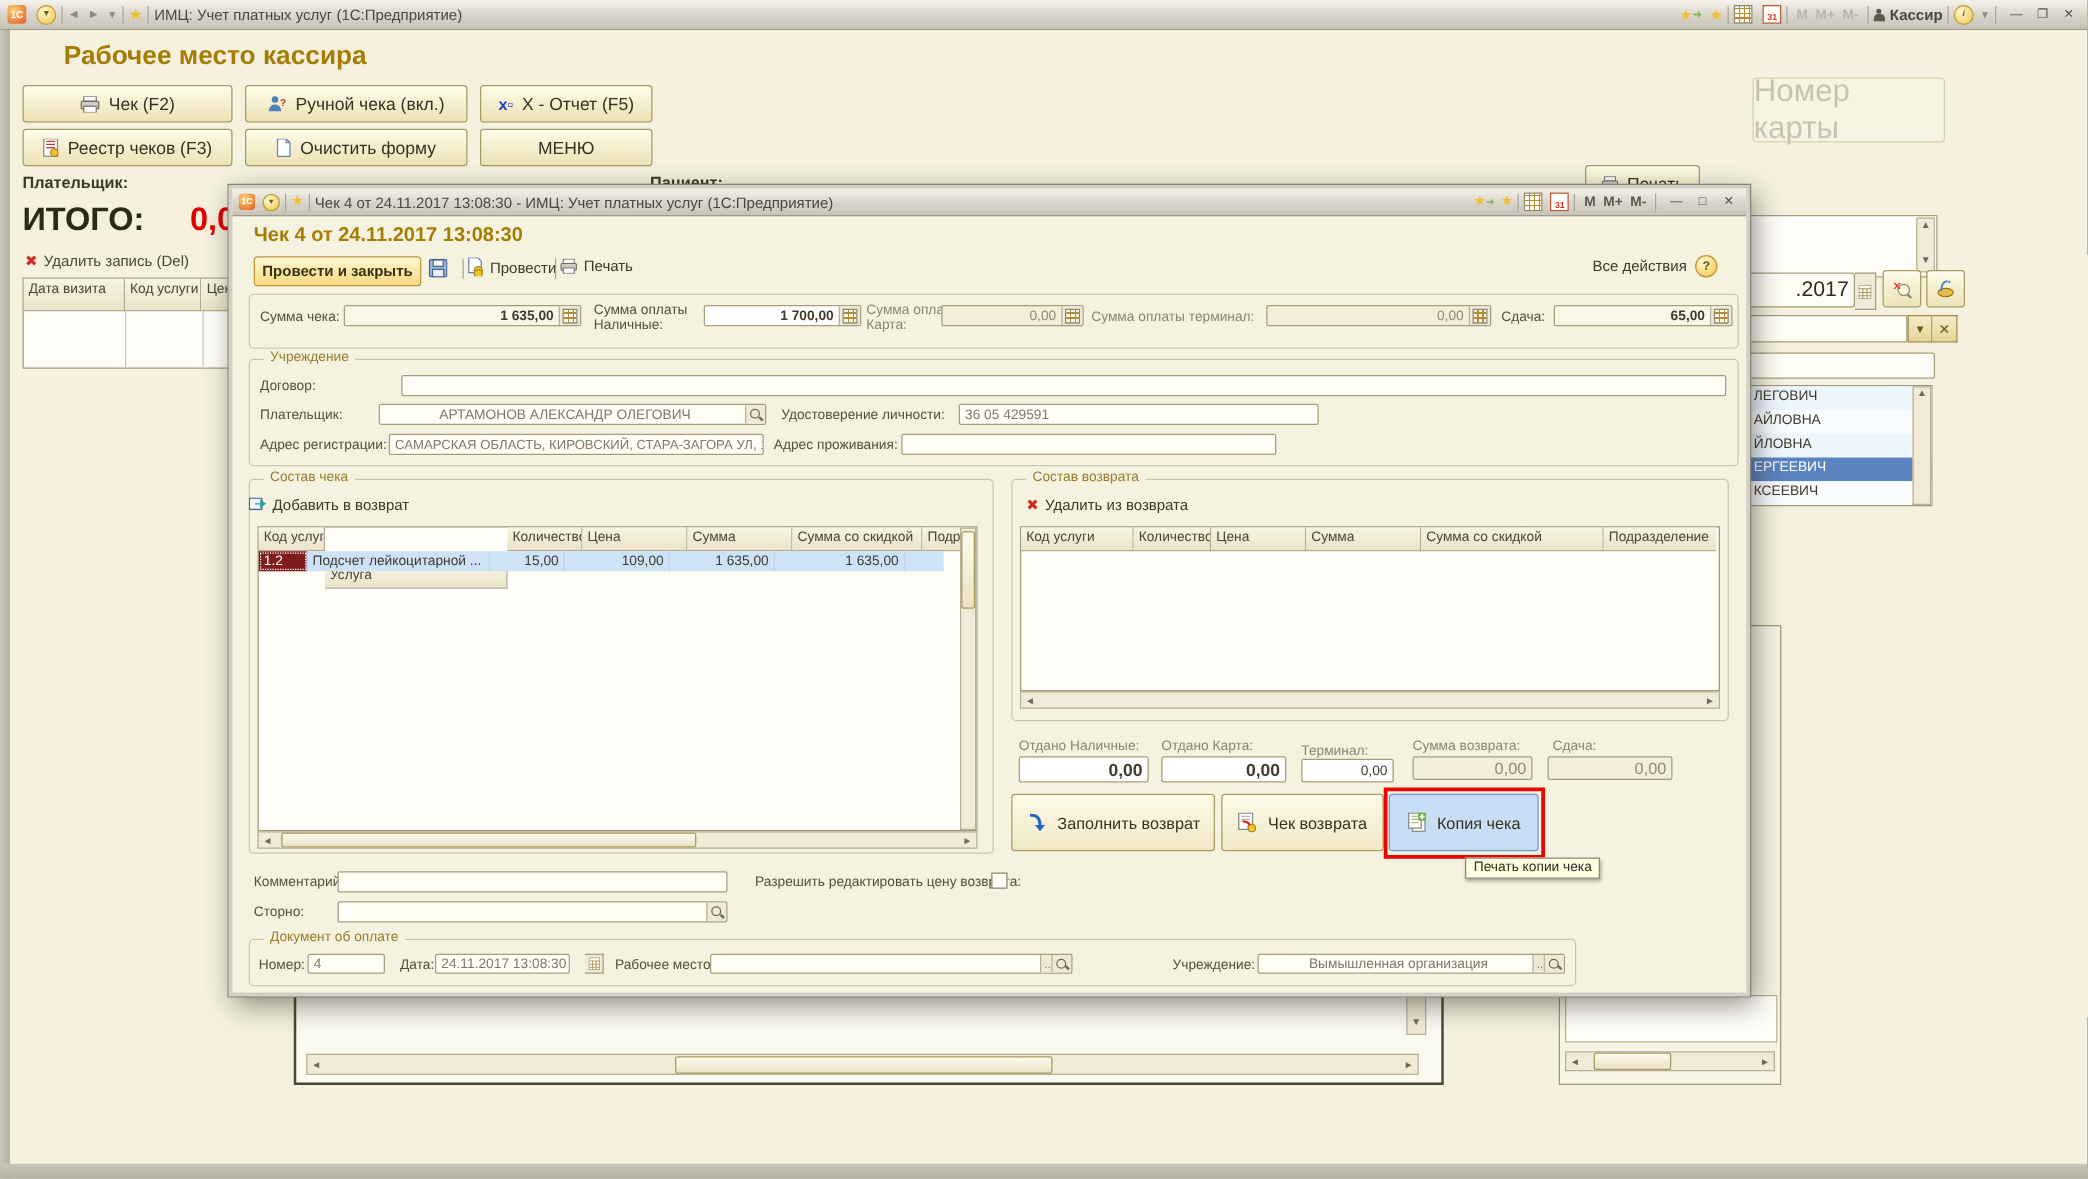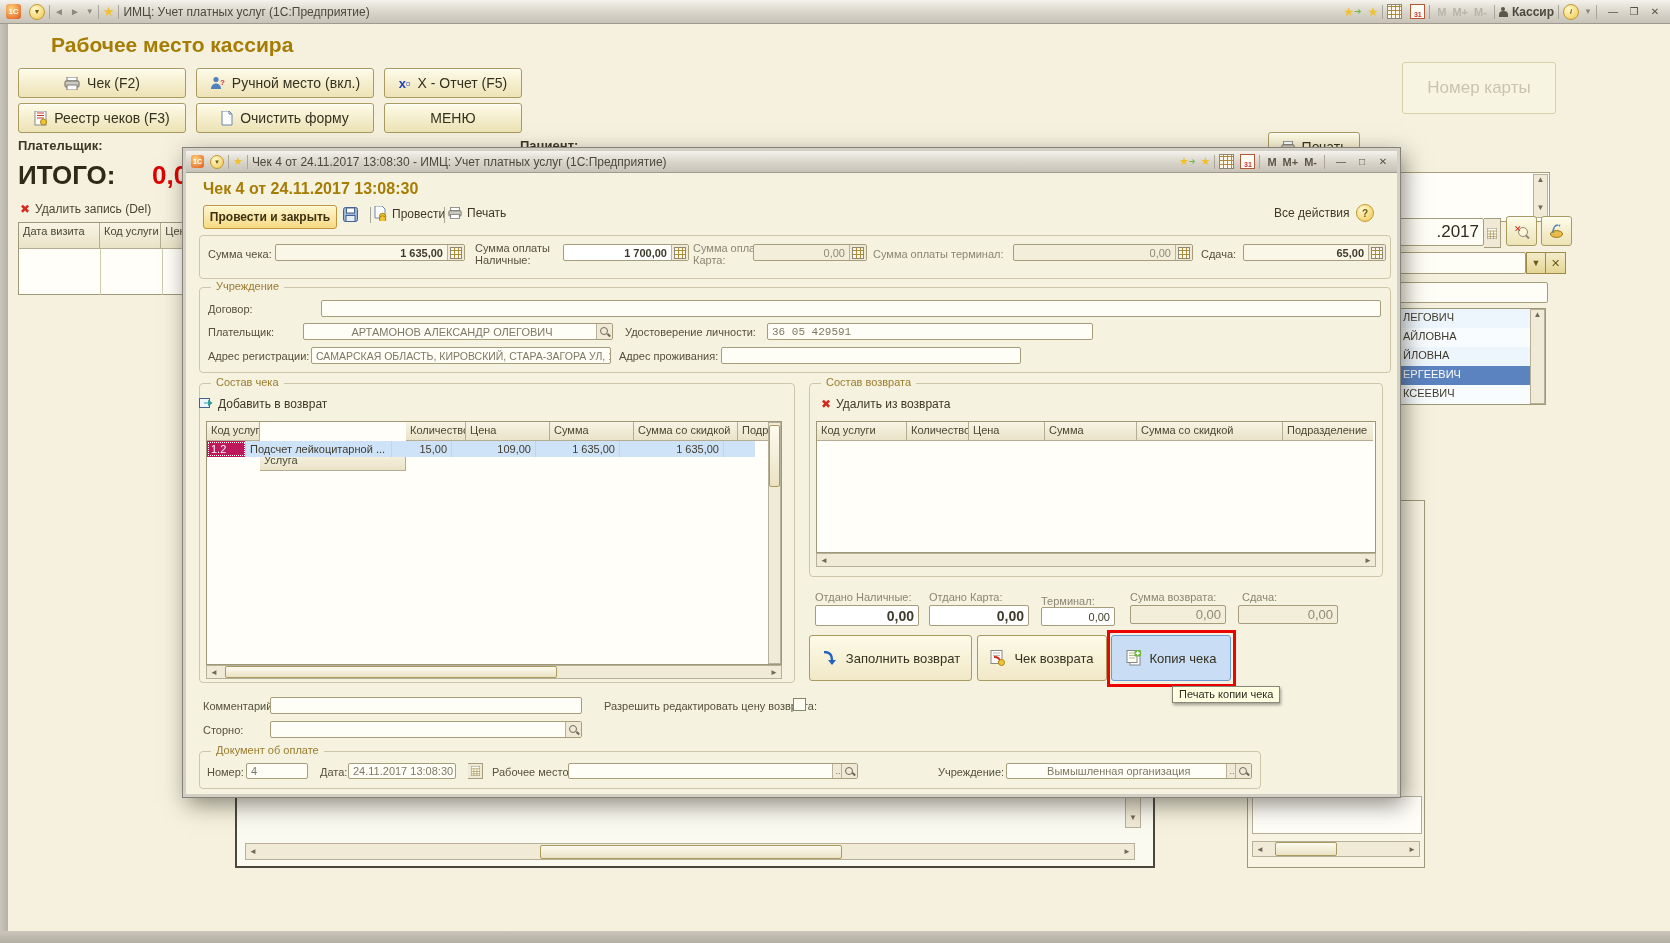--- a/index.html
+++ b/index.html
@@ -134,21 +134,21 @@
     <span>Чек (F2)</span>
   </div>
   <div class="btn1c" style="left:196px;top:68px;width:178px;height:30px;">
     <span class="ico">
       <svg width="15" height="14" viewBox="0 0 15 14">
           <circle cx="6" cy="3.5" r="2.6" fill="#4f81bd"></circle>
           <path d="M1 13c0-4 3-5.5 5-5.5S11 9 11 13z" fill="#4f81bd"></path>
           <text x="10" y="9" font-size="8" fill="#c33" font-weight="bold">?</text>
         </svg>
     </span>
-    <span>Ручной место (вкл.)</span>
+    <span>Ручной чека (вкл.)</span>
   </div>
   <div class="btn1c" style="left:384px;top:68px;width:138px;height:30px;">
     <span class="ico" style="color:#1f3fbf;font-weight:bold;font-size:13px;">x▫</span>
     <span>X - Отчет (F5)</span>
   </div>
   <div class="btn1c" style="left:18px;top:103px;width:168px;height:30px;">
     <span class="ico">
       <svg width="13" height="15" viewBox="0 0 13 15">
           <rect x="1" y="0" width="11" height="14" fill="#fff" stroke="#888"></rect>
           <path d="M3 2h7M3 4.5h7M3 7h7" stroke="#c0392b" stroke-width="1"></path>
@@ -185,21 +185,21 @@
     <div class="thead" style="left:0;top:0;width:100%;">
       <div class="hc" style="width:82px;height:26px;">Дата визита</div>
       <div class="hc" style="width:62px;height:26px;">Код услуги</div>
       <div class="hc" style="width:32px;height:26px;border-right:none;">Цена</div>
     </div>
     <div class="abs" style="left:81px;top:26px;width:1px;height:46px;background:#cfc9ae;"></div>
     <div class="abs" style="left:143px;top:26px;width:1px;height:46px;background:#cfc9ae;"></div>
   </div>
 
   <div class="abs" style="left:1402px;top:62px;width:152px;height:50px;border:1px solid #d8d0ab;border-radius:3px;background:#f8f4e2;display:flex;align-items:center;justify-content:center;">
-    <span style="font-size:17px;color:#c9c4b2;">Номер карты</span>
+    <span style="font-size:25px;color:#c9c4b2;">Номер карты</span>
   </div>
 
   <div class="btn1c" style="left:1268px;top:132px;width:92px;height:30px;z-index:1;">
     <span class="ico">
       <svg width="14" height="12" viewBox="0 0 16 13">
           <rect x="3" y="0" width="10" height="4" fill="#fff" stroke="#777"></rect>
           <rect x="1" y="4" width="14" height="6" rx="1" fill="#cfccc2" stroke="#6f6b5e"></rect>
           <rect x="3" y="8" width="10" height="5" fill="#fff" stroke="#777"></rect>
         </svg>
     </span>
@@ -391,21 +391,21 @@
     <div class="lbl" style="left:22px;top:152px;">Договор:</div>
     <div class="fld" style="left:135px;top:149px;width:1060px;"></div>
     <div class="lbl" style="left:22px;top:175px;">Плательщик:</div>
     <div class="fld" style="left:117px;top:172px;width:310px;color:#7d7965;">
       <span style="flex:1;overflow:hidden;">АРТАМОНОВ АЛЕКСАНДР ОЛЕГОВИЧ</span>
       <span class="inbtn" style="margin-right:-4px;">
           <span class="mag"></span>
         </span>
     </div>
     <div class="lbl" style="left:439px;top:175px;">Удостоверение личности:</div>
-    <div class="fld" style="left:581px;top:172px;width:326px;color:#7d7965;font-family:Liberation Mono, monospace;">
+    <div class="fld" style="left:581px;top:172px;width:288px;color:#7d7965;">
       <span>36 05 429591</span>
     </div>
     <div class="lbl" style="left:22px;top:199px;">Адрес регистрации:</div>
     <div class="fld" style="left:125px;top:196px;width:300px;color:#7d7965;font-size:10.5px;">
       <span>САМАРСКАЯ ОБЛАСТЬ, КИРОВСКИЙ, СТАРА-ЗАГОРА УЛ, 166</span>
     </div>
     <div class="lbl" style="left:433px;top:199px;">Адрес проживания:</div>
     <div class="fld" style="left:535px;top:196px;width:300px;"></div>
 
     <div class="grp" style="left:13px;top:232px;width:596px;height:300px;">
@@ -424,21 +424,21 @@
       <div class="thead" style="left:0;top:0;width:562px;">
         <div class="hc" style="width:53px;height:19px;">Код услуги</div>
         <div class="hc" style="width:146px;height:19px;margin-top:30px;">Услуга</div>
         <div class="hc" style="width:60px;height:19px;">Количество</div>
         <div class="hc" style="width:84px;height:19px;">Цена</div>
         <div class="hc" style="width:84px;height:19px;">Сумма</div>
         <div class="hc" style="width:104px;height:19px;">Сумма со скидкой</div>
         <div class="hc" style="width:31px;height:19px;border-right:none;">Подразделение</div>
       </div>
       <div class="trow" style="left:0;top:19px;width:562px;">
-        <div class="tc" style="width:39px;background:#be185d;color:#fff;outline:1px dotted #fff;outline-offset:-2px;">1.2</div>
+        <div class="tc" style="width:39px;background:#7f1d1d;color:#fff;outline:1px dotted #fff;outline-offset:-2px;">1.2</div>
         <div class="tc" style="width:146px;">Подсчет лейкоцитарной ...</div>
         <div class="tc num" style="width:60px;">15,00</div>
         <div class="tc num" style="width:84px;">109,00</div>
         <div class="tc num" style="width:84px;">1 635,00</div>
         <div class="tc num" style="width:104px;">1 635,00</div>
         <div class="tc" style="width:31px;border-right:none;"></div>
       </div>
       <div class="sb sbv" style="right:0;top:0;width:13px;height:242px;justify-content:flex-start;">
         <span class="thumb" style="height:60px;margin-top:2px;"></span>
       </div>

